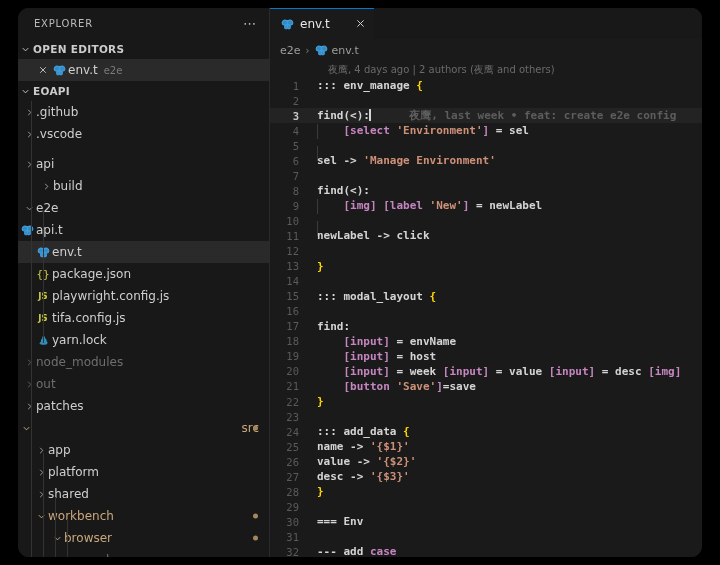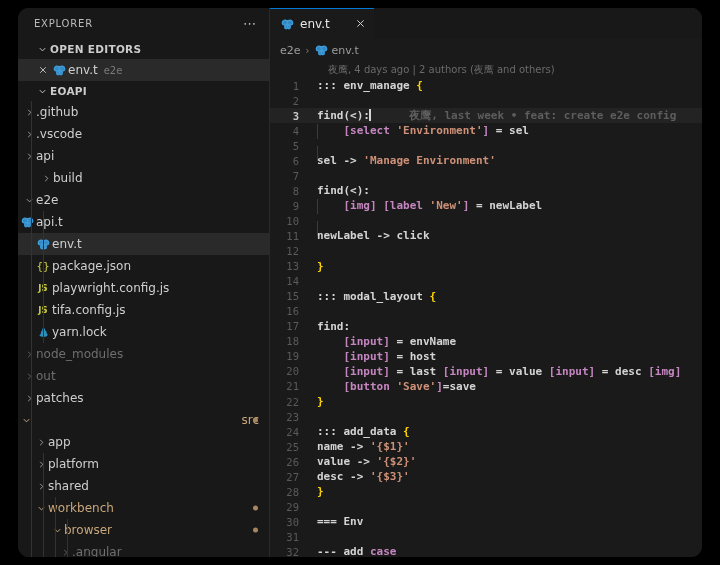--- a/index.html
+++ b/index.html
@@ -39,21 +39,21 @@
     color: #bbbbbb; font-weight: 400;
     text-transform: uppercase;
     flex: 1;
   }
   .dots-icon { color: #bbbbbb; font-size: 13px; line-height: 8px; letter-spacing: 1px; cursor: pointer;}
 
   .section-head {
     height: 20px; display: flex; align-items: center;
     font-size: 10.5px; font-weight: bold; color: #ccc;
     letter-spacing: 0.3px;
-    padding-left: 17px;
+    padding-left: 0;
     cursor: pointer;
   }
   .chev {
     width: 15px; flex: 0 0 15px;
     display: flex; align-items: center; justify-content: center;
     color: #c4c4c4;
   }
   .chev svg { display:block; }
 
   .open-editor-row {
@@ -225,21 +225,21 @@
           <span class="lbl ">.github</span>
         </div>
         <div class="row" style="padding-left: 4px;">
           <span class="arrow">
             <svg width="9" height="9" viewBox="0 0 10 10">
               <path d="M3.5 2 L6.5 5 L3.5 8" stroke="#9b9b9b" stroke-width="1.1" fill="none"></path>
             </svg>
           </span>
           <span class="lbl ">.vscode</span>
         </div>
-        <div class="row" style="padding-left: 4px;">
+        <div class="row" style="padding-left: 4px; margin-top: 8px;">
           <span class="arrow">
             <svg width="9" height="9" viewBox="0 0 10 10">
               <path d="M3.5 2 L6.5 5 L3.5 8" stroke="#9b9b9b" stroke-width="1.1" fill="none"></path>
             </svg>
           </span>
           <span class="lbl ">api</span>
         </div>
         <div class="row" style="padding-left: 21px;">
           <span class="arrow">
             <svg width="9" height="9" viewBox="0 0 10 10">
@@ -436,21 +436,21 @@
         <div class="cline"><span class="lnum">10</span><span class="ctext"><span class="iguide"></span></span></div>
         <div class="cline"><span class="lnum">11</span><span class="ctext"><span class="t-plain">newLabel -&gt; click</span></span></div>
         <div class="cline"><span class="lnum">12</span><span class="ctext"></span></div>
         <div class="cline"><span class="lnum">13</span><span class="ctext"><span class="t-brace">}</span></span></div>
         <div class="cline"><span class="lnum">14</span><span class="ctext"></span></div>
         <div class="cline"><span class="lnum">15</span><span class="ctext"><span class="t-plain">::: modal_layout </span><span class="t-brace">{</span></span></div>
         <div class="cline"><span class="lnum">16</span><span class="ctext"></span></div>
         <div class="cline"><span class="lnum">17</span><span class="ctext"><span class="t-plain">find:</span></span></div>
         <div class="cline"><span class="lnum">18</span><span class="ctext"><span class="t-plain">    </span><span class="t-brack">[input]</span><span class="t-plain"> = envName</span></span></div>
         <div class="cline"><span class="lnum">19</span><span class="ctext"><span class="t-plain">    </span><span class="t-brack">[input]</span><span class="t-plain"> = host</span></span></div>
-        <div class="cline"><span class="lnum">20</span><span class="ctext"><span class="t-plain">    </span><span class="t-brack">[input]</span><span class="t-plain"> = last </span><span class="t-brack">[input]</span><span class="t-plain"> = value </span><span class="t-brack">[input]</span><span class="t-plain"> = desc </span><span class="t-brack">[img]</span></span></div>
+        <div class="cline"><span class="lnum">20</span><span class="ctext"><span class="t-plain">    </span><span class="t-brack">[input]</span><span class="t-plain"> = week </span><span class="t-brack">[input]</span><span class="t-plain"> = value </span><span class="t-brack">[input]</span><span class="t-plain"> = desc </span><span class="t-brack">[img]</span></span></div>
         <div class="cline"><span class="lnum">21</span><span class="ctext"><span class="t-plain">    </span><span class="t-brack">[button </span><span class="t-str">'Save'</span><span class="t-brack">]</span><span class="t-plain">=save</span></span></div>
         <div class="cline"><span class="lnum">22</span><span class="ctext"><span class="t-brace">}</span></span></div>
         <div class="cline"><span class="lnum">23</span><span class="ctext"></span></div>
         <div class="cline"><span class="lnum">24</span><span class="ctext"><span class="t-plain">::: add_data </span><span class="t-brace">{</span></span></div>
         <div class="cline"><span class="lnum">25</span><span class="ctext"><span class="t-plain">name -&gt; </span><span class="t-str">'{$1}'</span></span></div>
         <div class="cline"><span class="lnum">26</span><span class="ctext"><span class="t-plain">value -&gt; </span><span class="t-str">'{$2}'</span></span></div>
         <div class="cline"><span class="lnum">27</span><span class="ctext"><span class="t-plain">desc -&gt; </span><span class="t-str">'{$3}'</span></span></div>
         <div class="cline"><span class="lnum">28</span><span class="ctext"><span class="t-brace">}</span></span></div>
         <div class="cline"><span class="lnum">29</span><span class="ctext"></span></div>
         <div class="cline"><span class="lnum">30</span><span class="ctext"><span class="t-plain">=== Env</span></span></div>

